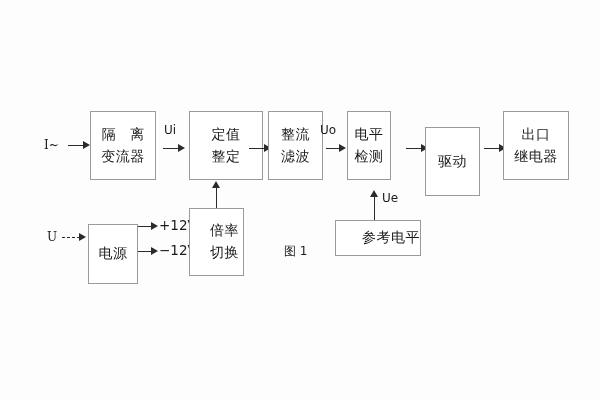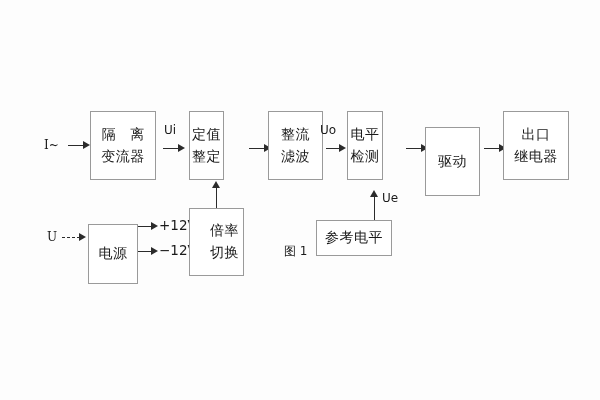--- a/index.html
+++ b/index.html
@@ -90,38 +90,38 @@
 
   <div class="blk" style="left:90px; top:111px; width:66px; height:69px;">
     <span class="ln sp">隔 离</span>
     <span class="ln">变流器</span>
   </div>
 
   <div class="lbl" style="left:164px; top:124px;">Ui</div>
   <div class="hline" style="left:163px; top:148px; width:16px;"></div>
   <div class="arrowR" style="left:178px; top:143.5px;"></div>
 
-  <div class="blk" style="left:189px; top:111px; width:35px; height:69px;">
+  <div class="blk" style="left:189px; top:111px; width:74px; height:69px;">
     <span class="ln">定值</span>
     <span class="ln">整定</span>
   </div>
 
   <div class="hline" style="left:249px; top:148px; width:16px;"></div>
   <div class="arrowR" style="left:264px; top:143.5px;"></div>
 
   <div class="blk" style="left:268px; top:111px; width:55px; height:69px;">
     <span class="ln">整流</span>
     <span class="ln">滤波</span>
   </div>
 
   <div class="lbl" style="left:320px; top:124px;">Uo</div>
   <div class="hline" style="left:326px; top:148px; width:14px;"></div>
   <div class="arrowR" style="left:339px; top:143.5px;"></div>
 
-  <div class="blk" style="left:347px; top:111px; width:36px; height:69px;">
+  <div class="blk" style="left:347px; top:111px; width:44px; height:69px;">
     <span class="ln">电平</span>
     <span class="ln">检测</span>
   </div>
 
   <div class="hline" style="left:406px; top:148px; width:16px;"></div>
   <div class="arrowR" style="left:421px; top:143.5px;"></div>
 
   <div class="blk" style="left:425px; top:127px; width:55px; height:69px;">
     <span class="ln">驱动</span>
   </div>
@@ -154,21 +154,21 @@
   <div class="blk" style="left:189px; top:208px; width:55px; height:68px;padding-left:16px;">
     <span class="ln">倍率</span>
     <span class="ln">切换</span>
   </div>
 
   <div class="vline" style="left:216px; top:187px; height:21px;"></div>
   <div class="arrowU" style="left:212px; top:181px;"></div>
 
   <div class="lbl" style="left:284px; top:245px;">图 1</div>
 
-  <div class="blk" style="left:316px; top:220px; width:76px; height:36px;">
+  <div class="blk" style="left:335px; top:220px; width:86px; height:36px;align-items:flex-end;">
     <span class="ln">参考电平</span>
   </div>
 
   <div class="vline" style="left:374px; top:196px; height:24px;"></div>
   <div class="arrowU" style="left:370px; top:190px;"></div>
   <div class="lbl" style="left:382px; top:192px;">Ue</div>
 
 </div>
 
 </body></html>

